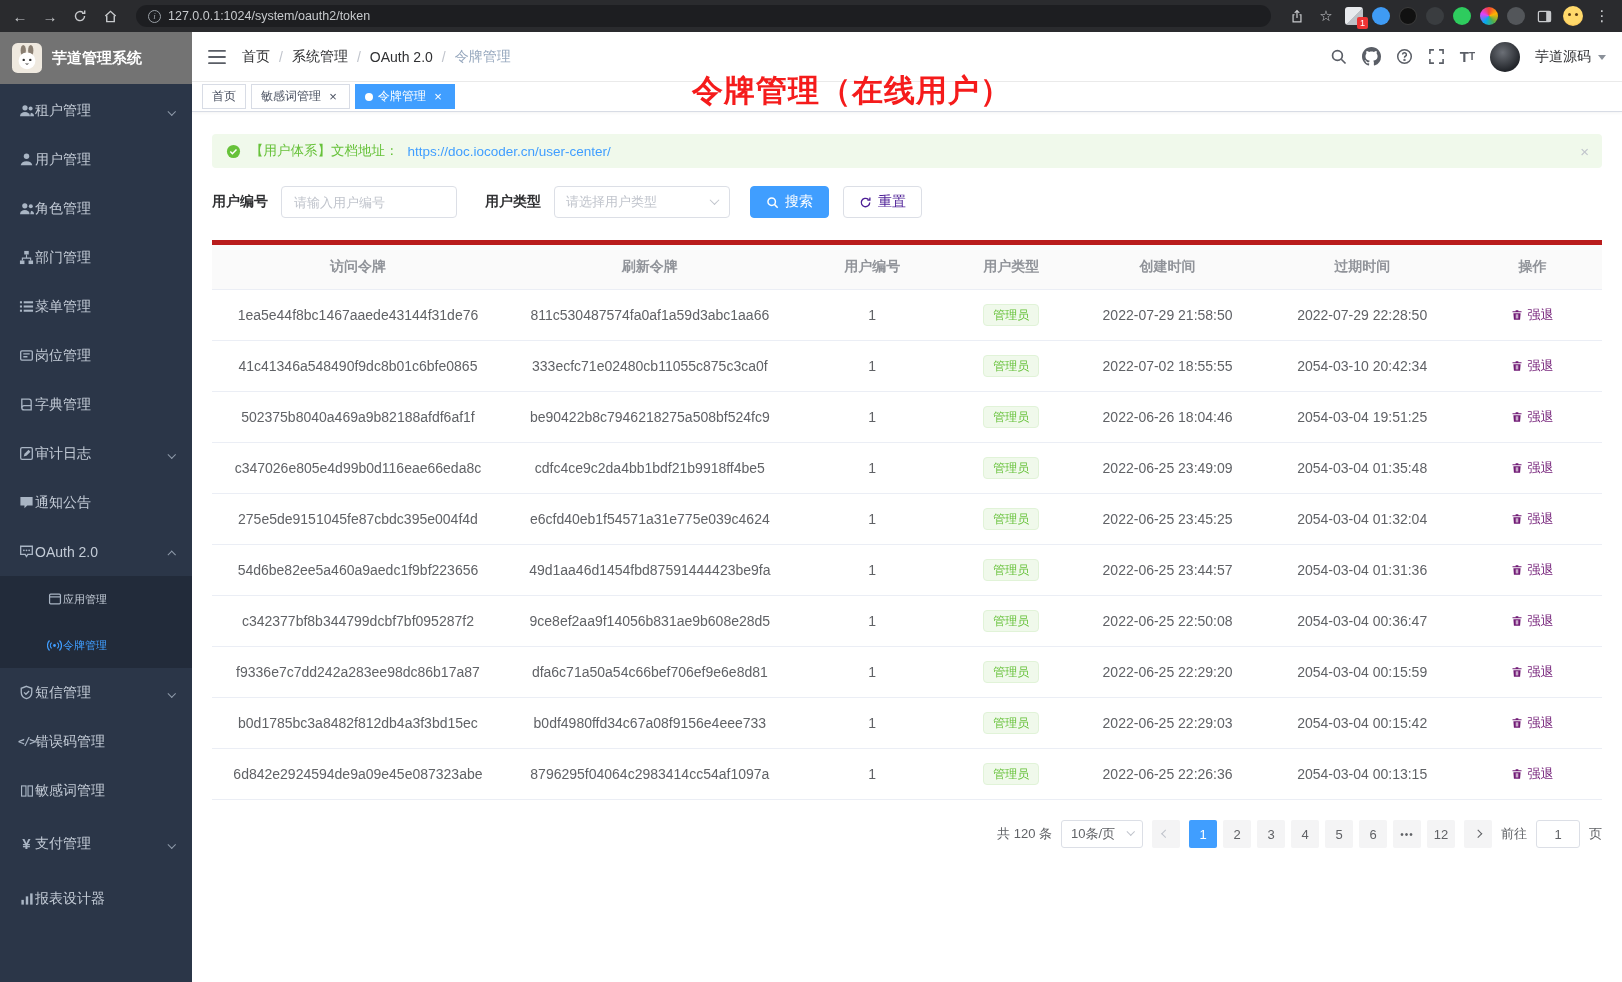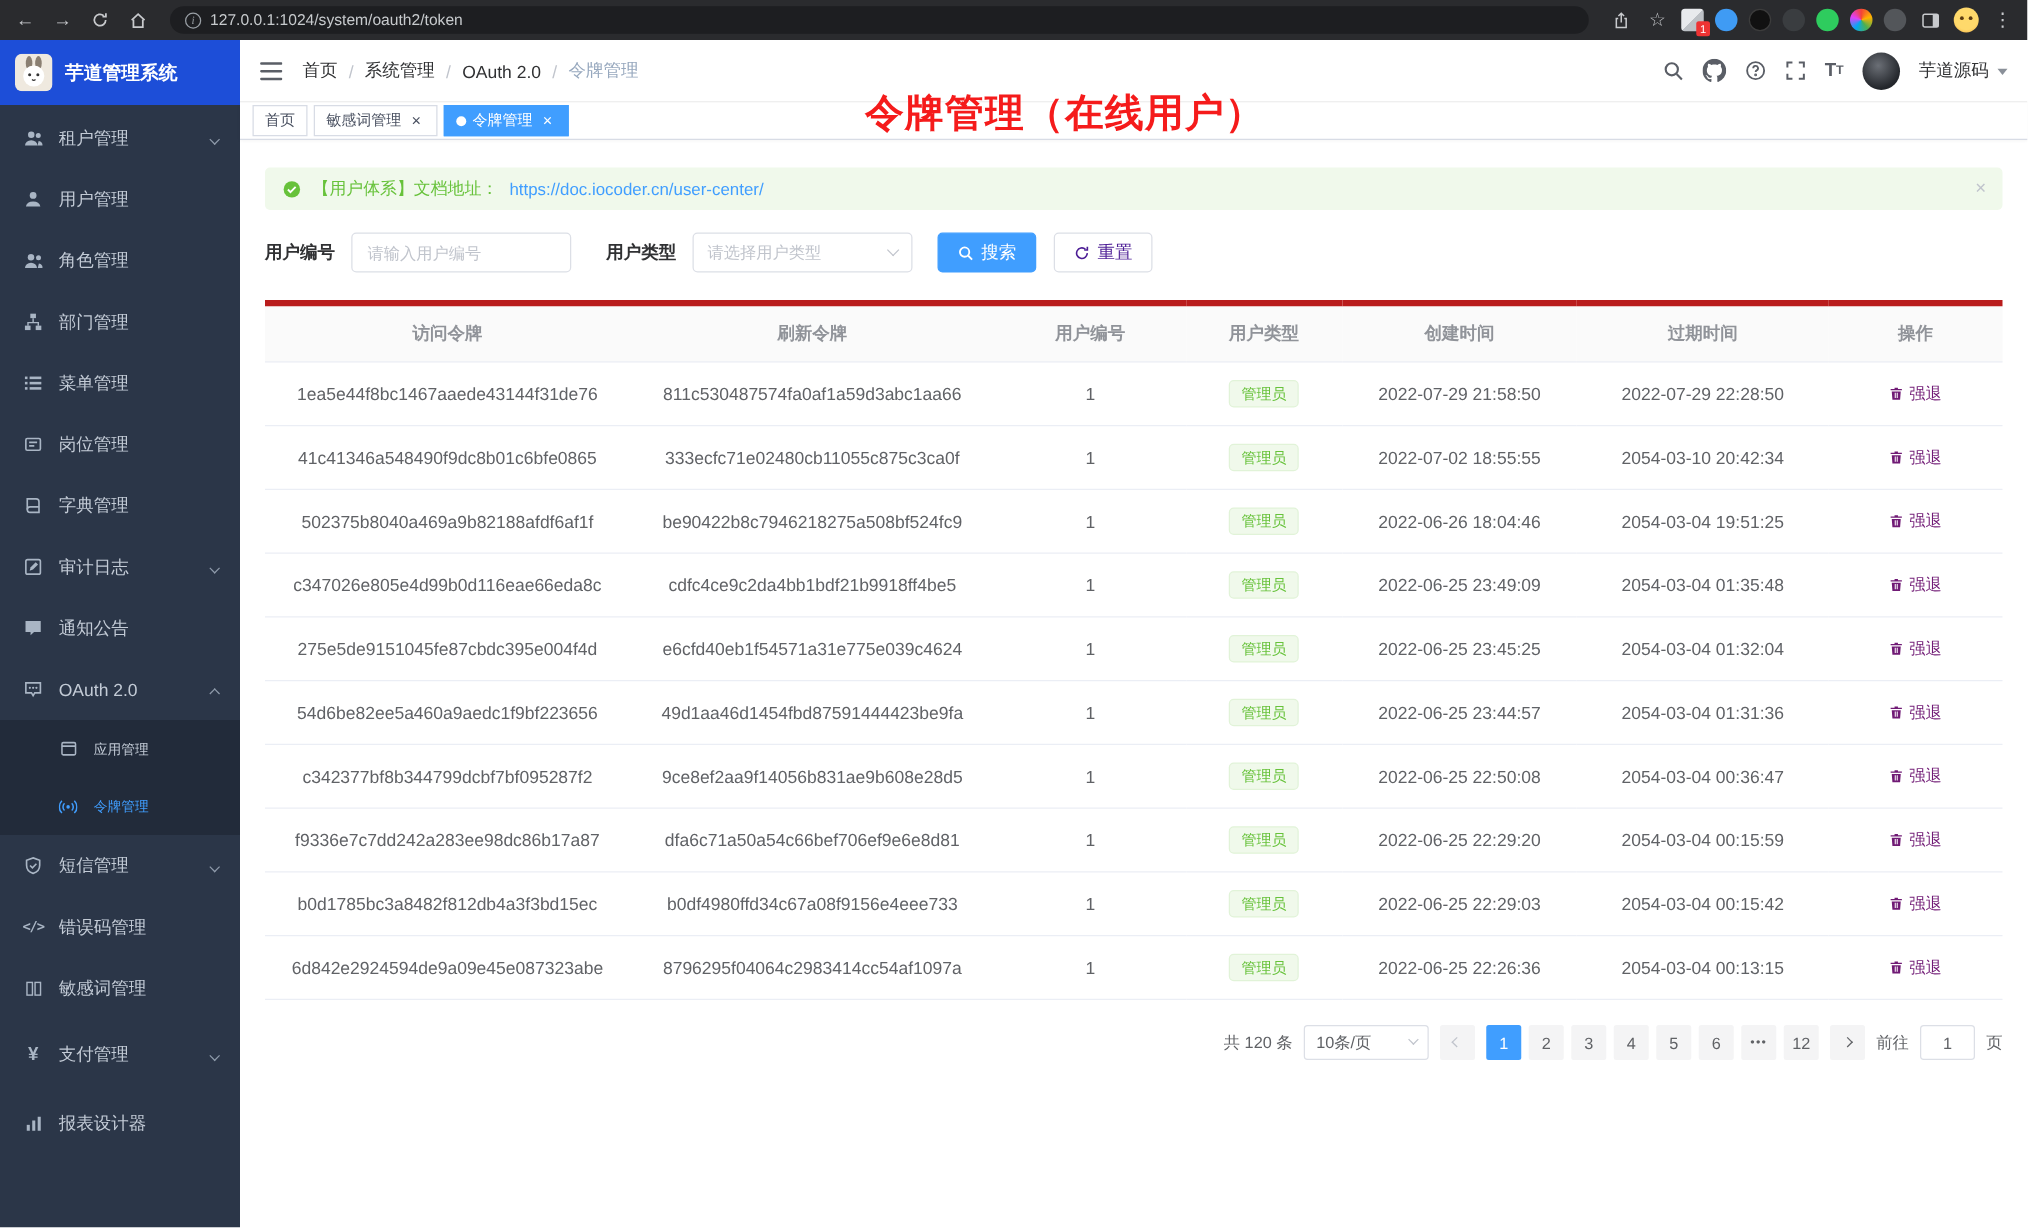--- a/index.html
+++ b/index.html
@@ -28,23 +28,23 @@
   .ext.pinwheel { background:conic-gradient(#f44336,#ffb300,#4caf50,#03a9f4,#e040fb,#f44336); }
   .ext.slate { background:#53565a; }
   .avatar-mini { width:20px; height:20px; border-radius:50%; background:radial-gradient(circle at 50% 42%, #ffd96b 60%, #f0a63a); position:relative; flex:none; cursor:pointer; }
   .avatar-mini::before { content:""; position:absolute; left:5px; top:7px; width:3px; height:3px; border-radius:50%; background:#5b3b12; box-shadow:7px 0 0 #5b3b12; }
 
   
   .app { display:flex; height:calc(100% - 32px); }
 
   
   .sidebar { width:192px; background:#2b3648; flex:none; display:flex; flex-direction:column; overflow:hidden; }
-  .logo-area { height:52px; background:#1d4ed8; display:flex; align-items:center; gap:10px; padding:0 12px; color:#fff; font-size:15px; font-weight:700; flex:none; }
+  .logo-area { height:52px; background:#737373; display:flex; align-items:center; gap:10px; padding:0 12px; color:#fff; font-size:15px; font-weight:700; flex:none; }
   .menu { font-size:14px; padding-top:2px; }
-  .menu-item { position:relative; height:49px; display:flex; align-items:center; gap:12px; padding:0 18px; color:#c3cbd6; cursor:pointer; white-space:nowrap; }
+  .menu-item { position:relative; height:49px; display:flex; align-items:center; padding:0 18px; color:#c3cbd6; cursor:pointer; white-space:nowrap; }
   .mi-icon { width:17px; height:17px; display:flex; align-items:center; justify-content:center; color:#a9b5c4; flex:none; font-size:13px; }
   .mi-label { flex:1; overflow:hidden; }
   .mi-chevron { margin-left:auto; color:#8f9bab; }
   .submenu { background:#222b3a; }
   .submenu .menu-item { height:46px; padding-left:46px; font-size:11px; }
   .menu-item.active, .menu-item.active .mi-icon { color:#409eff; }
   .icon-text { font-size:11px; font-weight:700; letter-spacing:-1px; font-family:"DejaVu Sans Mono",monospace; }
   .icon-yen { font-size:15px; font-weight:700; }
 
   .chev { display:inline-block; width:7px; height:7px; border-right:1.5px solid currentColor; border-bottom:1.5px solid currentColor; }
@@ -96,21 +96,21 @@
   .btn-primary { background:#409eff; border:1px solid #409eff; color:#fff; margin-left:10px; }
   .btn-plain { background:#fff; border:1px solid #dcdfe6; color:#4c1d95; margin-left:4px; }
 
   table.data-table { width:100%; border-collapse:collapse; margin-top:22px; font-size:14px; color:#606266; table-layout:fixed; }
   .data-table th { padding:13px 6px; color:#909399; font-weight:700; background:#fafafa; border-bottom:1px solid #ebeef5; border-top:5px solid #b91c1c; text-align:center; }
   .data-table td { padding:14px 6px; border-bottom:1px solid #ebeef5; text-align:center; white-space:nowrap; overflow:hidden; }
   .tag-success { display:inline-block; background:#f0f9eb; border:1px solid #e1f3d8; color:#67c23a; border-radius:4px; font-size:12px; line-height:20px; padding:0 9px; }
   .link-btn { color:#701a75; font-size:13px; display:inline-flex; align-items:center; gap:4px; cursor:pointer; text-decoration:none; }
 
   .pagination { display:flex; align-items:center; justify-content:flex-end; gap:9px; margin-top:20px; font-size:13px; color:#606266; }
-  .pg-size { width:100px; height:28px; border:1px solid #dcdfe6; border-radius:3px; display:flex; align-items:center; justify-content:space-between; padding:0 9px; cursor:pointer; }
+  .pg-size { width:82px; height:28px; border:1px solid #dcdfe6; border-radius:3px; display:flex; align-items:center; justify-content:space-between; padding:0 9px; cursor:pointer; }
   .pg-size .chev { color:#c0c4cc; margin-top:-2px; }
   .pg-btn, .pg-num { min-width:28px; height:28px; border:none; border-radius:2px; background:#f4f4f5; color:#606266; font-size:13px; display:inline-flex; align-items:center; justify-content:center; cursor:pointer; font-family:inherit; }
   .pg-btn.prev { color:#c0c4cc; }
   .pg-pages { display:flex; gap:6px; }
   .pg-num.active { background:#409eff; color:#fff; }
   .pg-num.ellipsis { letter-spacing:1px; font-size:10px; }
   .pg-goto { width:44px; height:28px; border:1px solid #dcdfe6; border-radius:3px; text-align:center; font-size:13px; color:#606266; outline:none; font-family:inherit; }
 
   .annotation { position:absolute; left:692px; top:70px; color:#f51b1b; font-size:31px; font-weight:700; letter-spacing:1px; z-index:20; white-space:nowrap; }
 </style>

